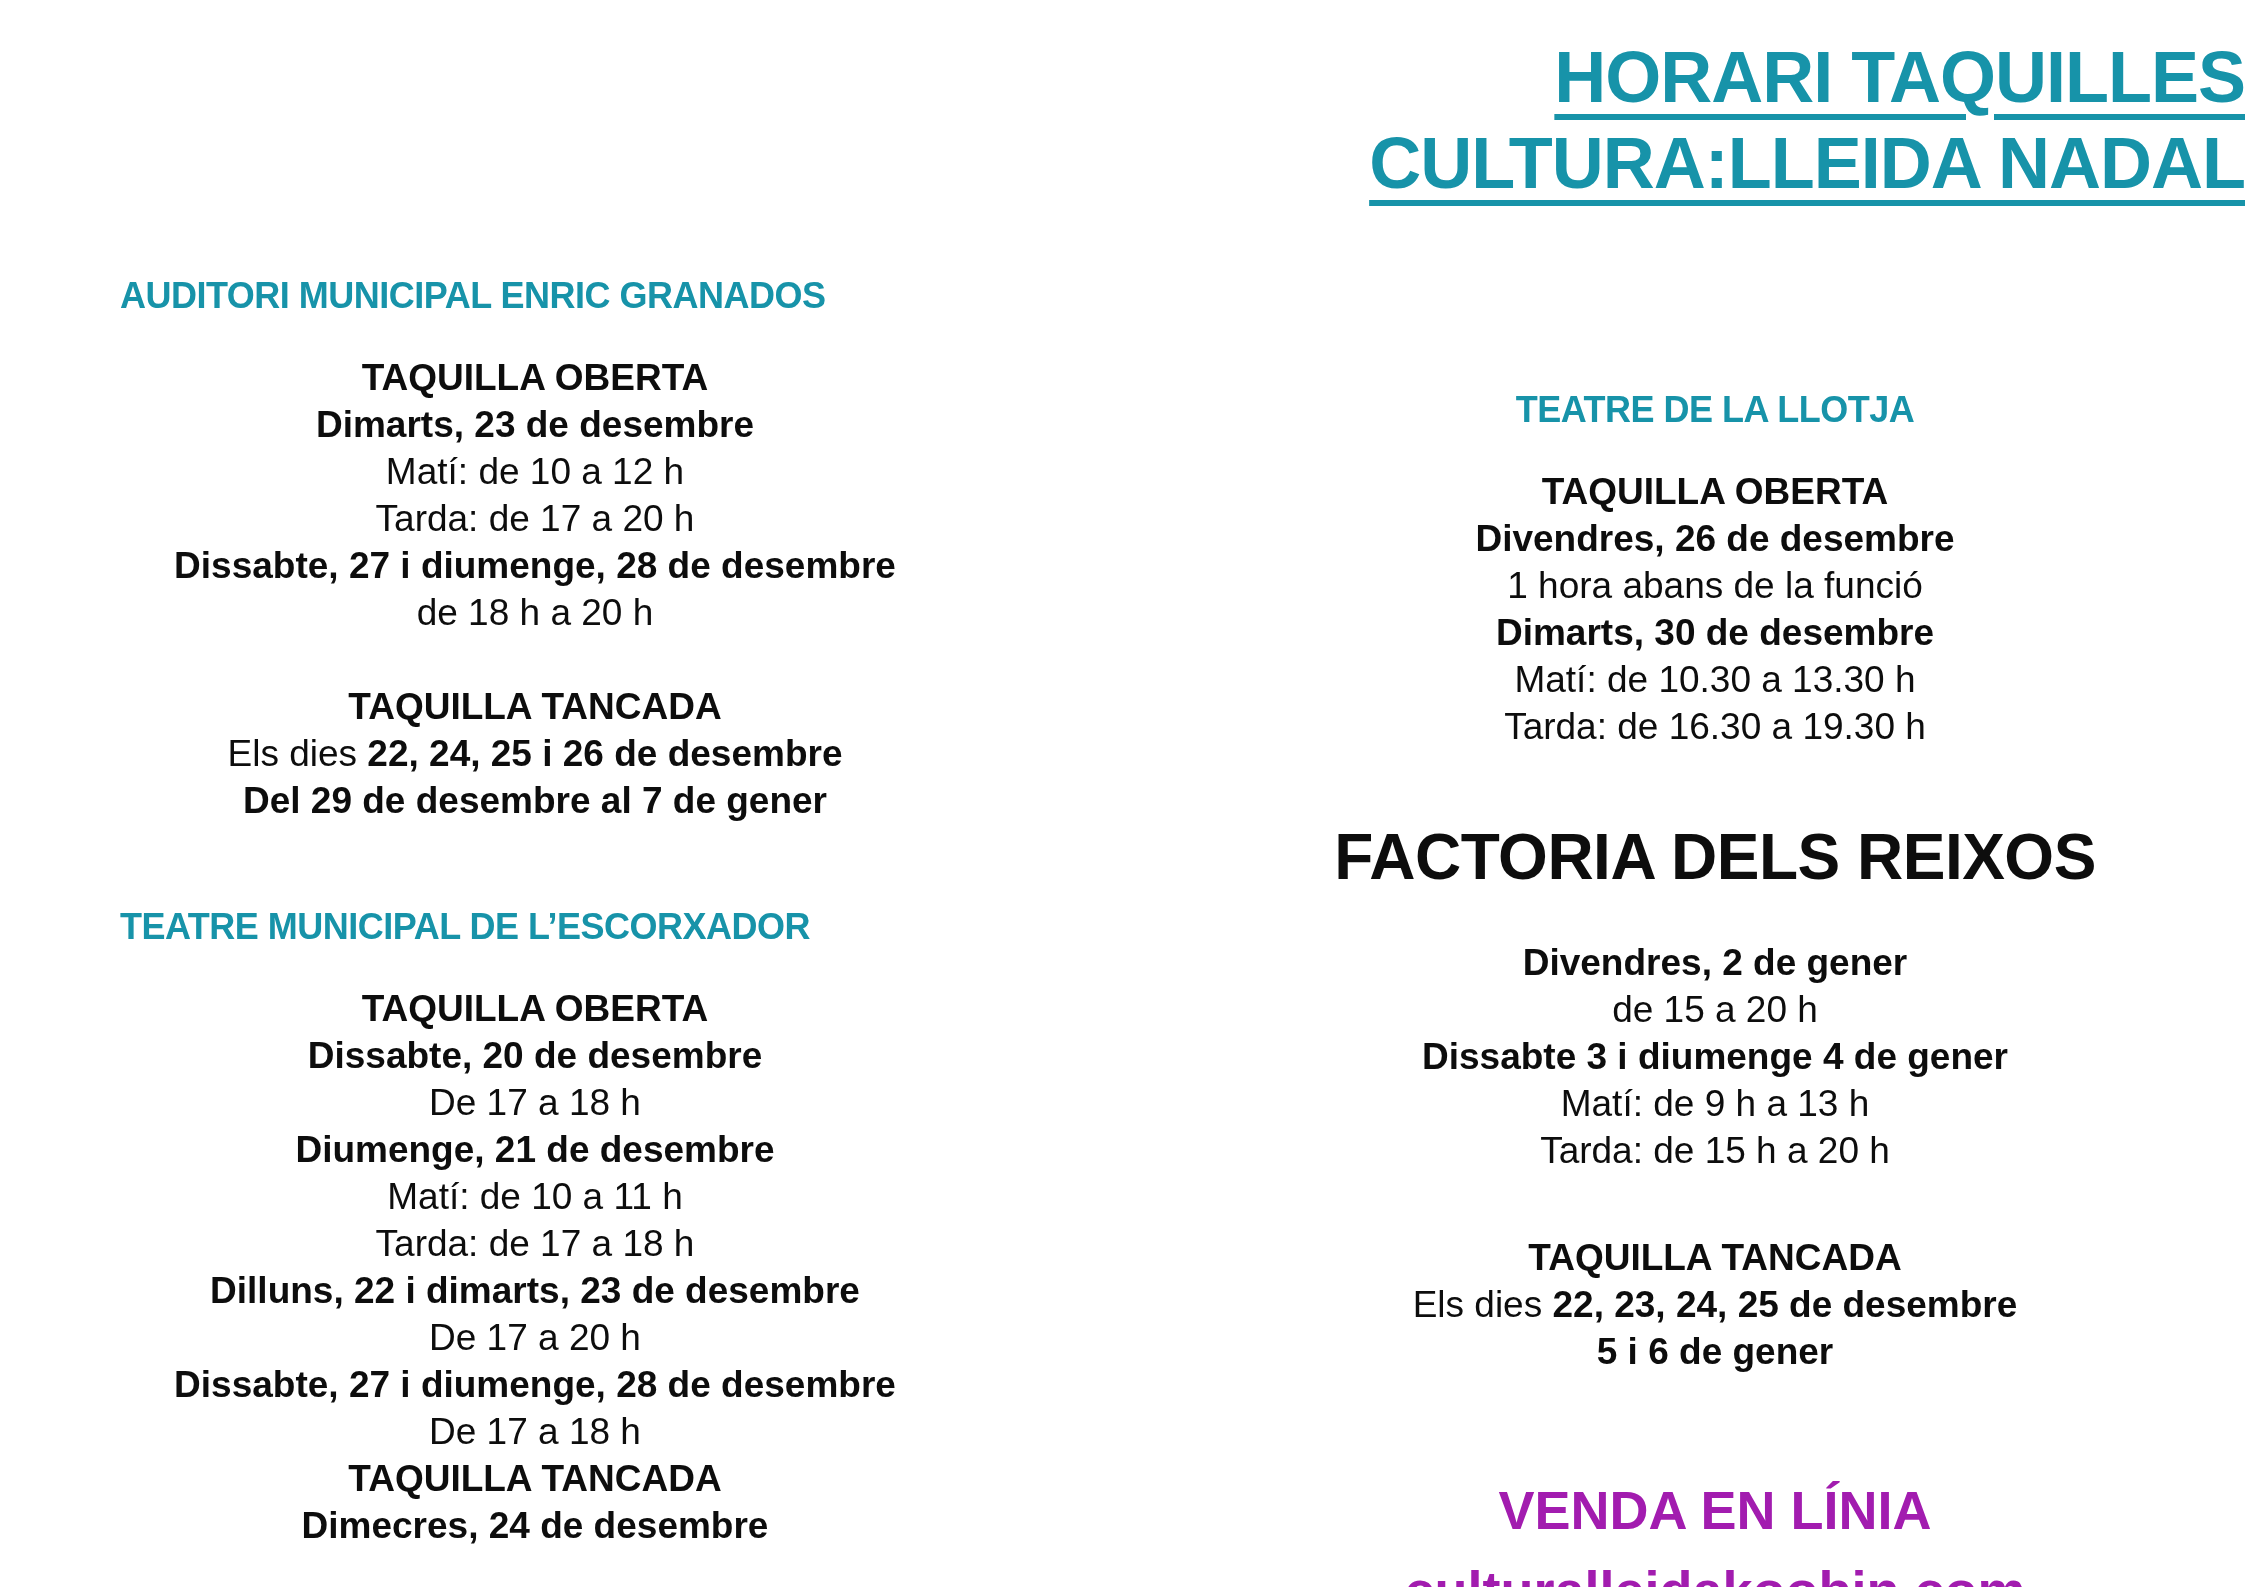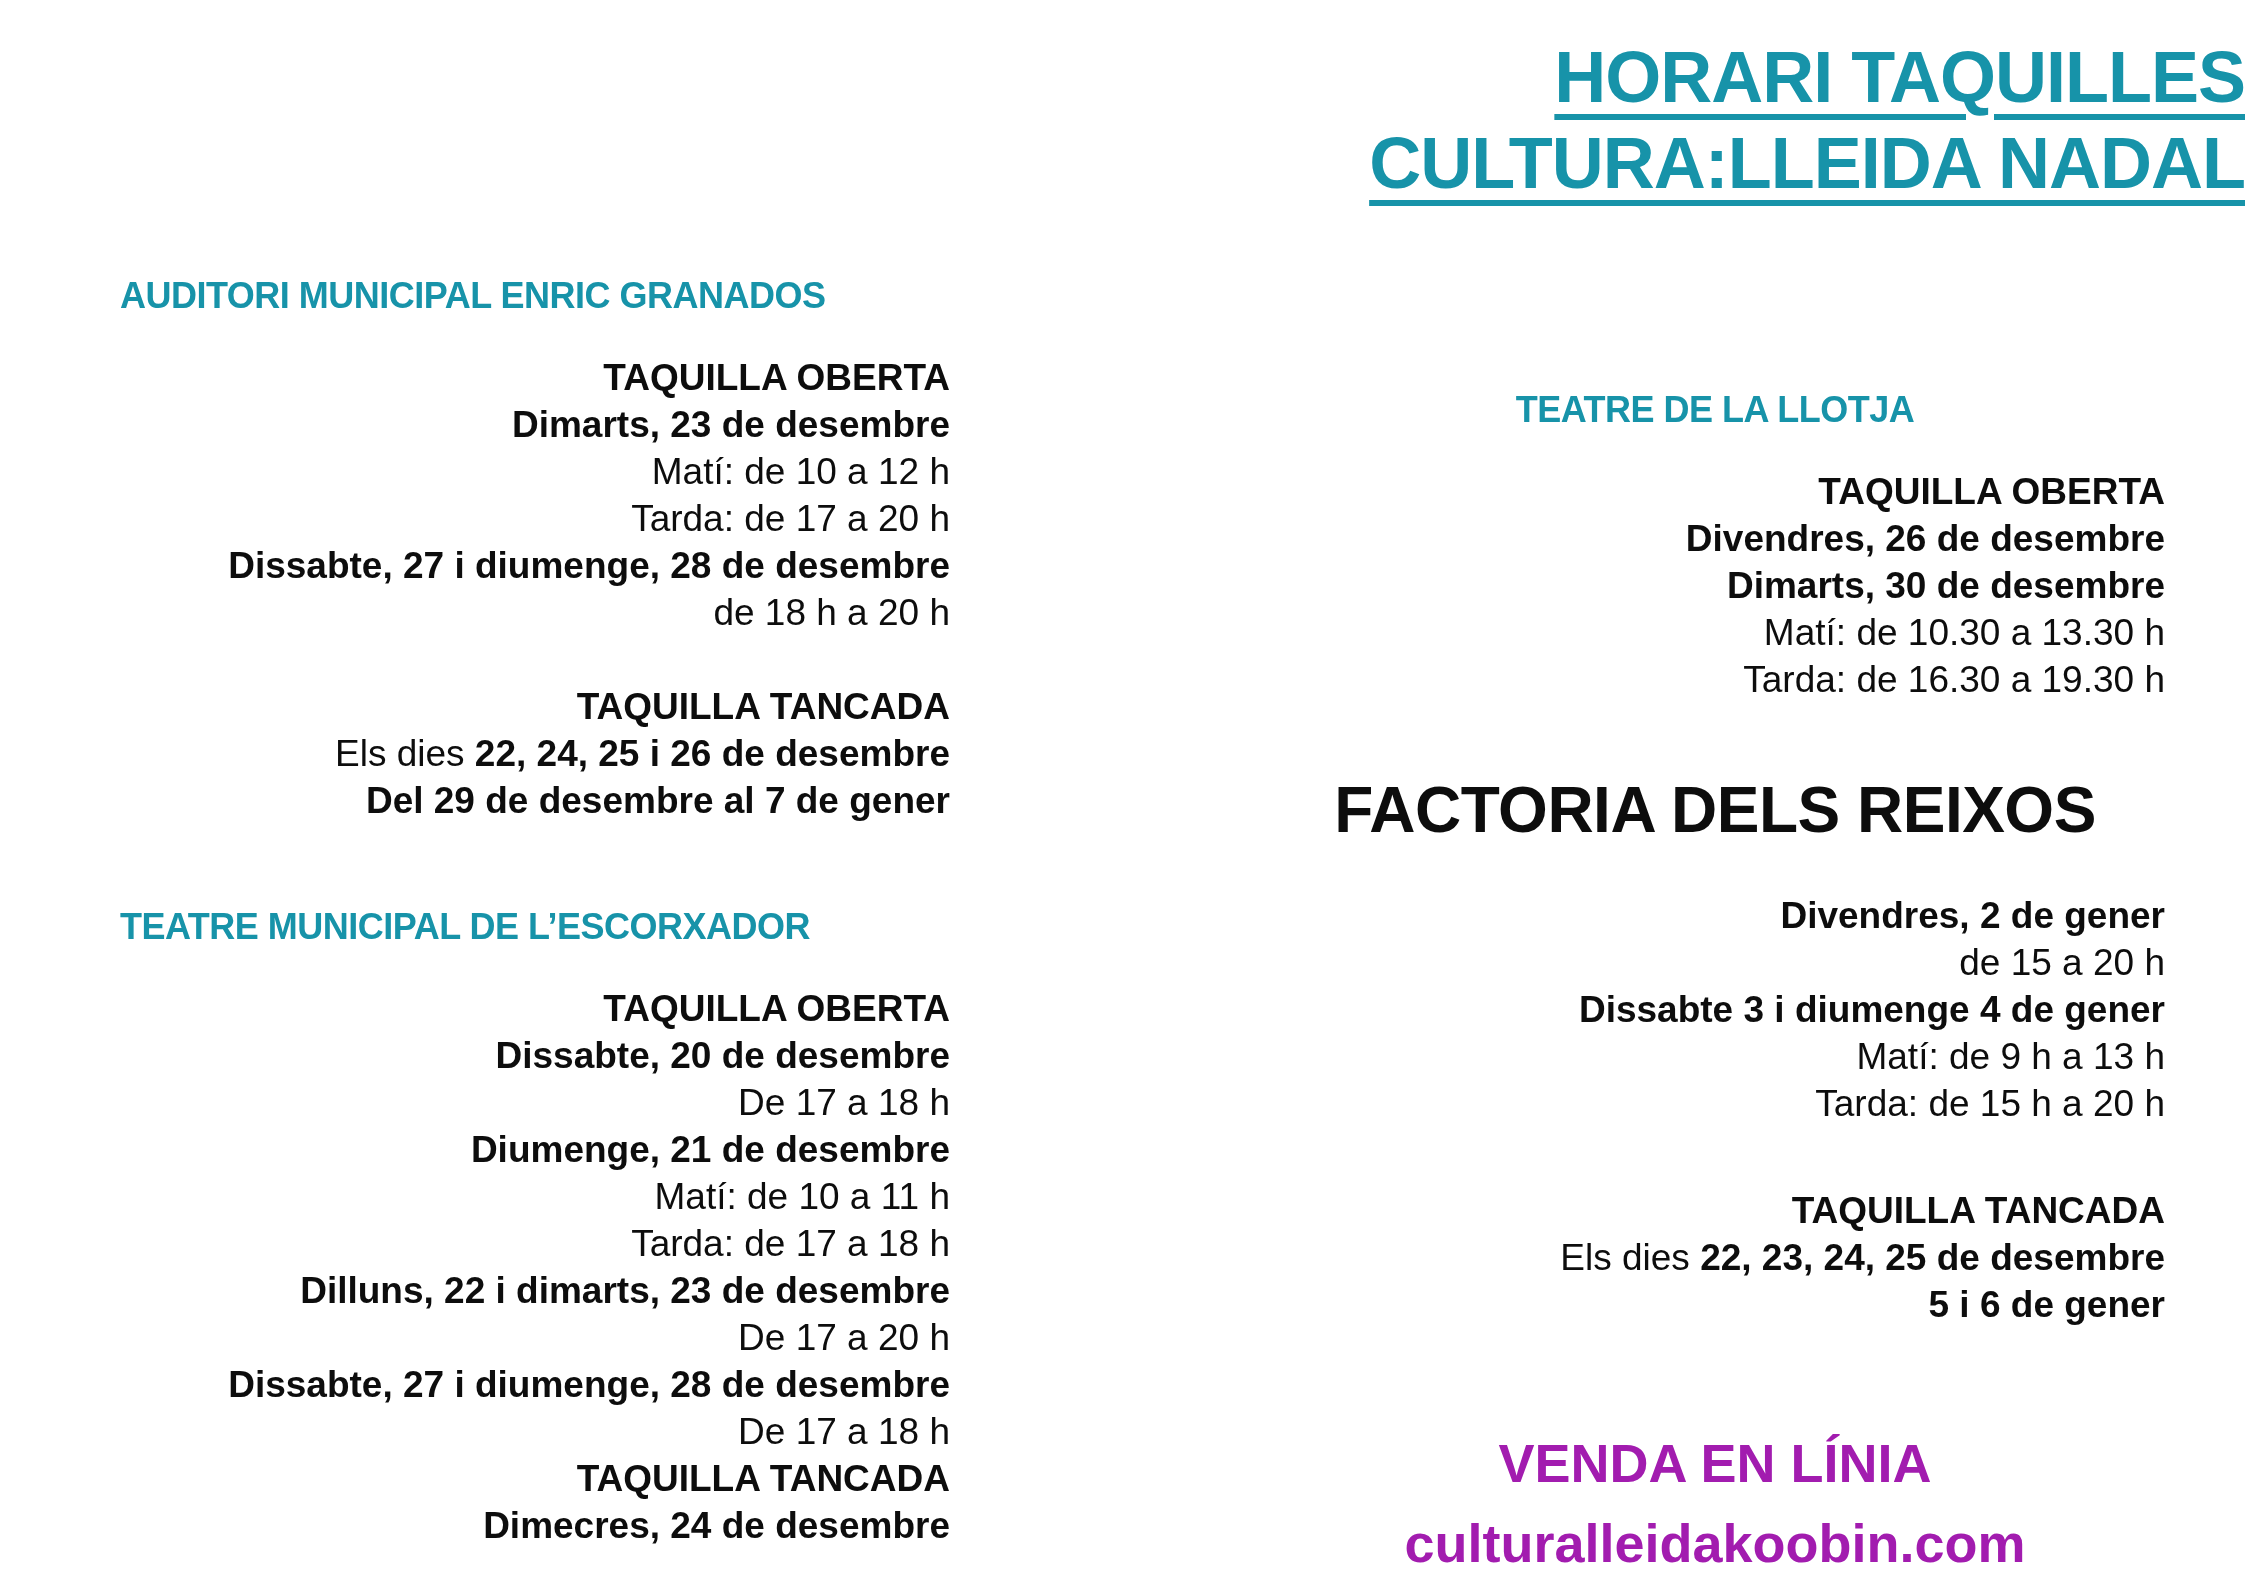--- a/index.html
+++ b/index.html
@@ -41,21 +41,21 @@
   }
   .venue-heading.dark{color:#0d0d0d;font-size:64px;line-height:58px;}
 
   .sched{
     width:830px;text-align:center;
     font-size:37px;line-height:47px;
     margin-top:14px;
   }
   .col-right .sched{width:900px;margin-top:30px;}
 
-  .line{white-space:nowrap;text-align:right;}
+  .line{white-space:nowrap;}
   .b{font-weight:bold;}
   .r{font-weight:normal;}
   .label{font-weight:bold;}
 
   .gap-block{margin-top:47px;}
   .mt-esc{margin-top:75px;}      
   .mt-fact{margin-top:78px;}     
   .sched.tight{margin-top:4px;}
   .mt-tanc{margin-top:60px;}     
 
@@ -116,20 +116,21 @@
 
 </section>
 
 <section class="col-right">
 
   <h2 class="venue-heading">TEATRE DE LA LLOTJA</h2>
 
   <div class="sched">
     <div class="line label">TAQUILLA OBERTA</div>
     <div class="line b">Divendres, 26 de desembre</div>
+    <div class="line r">1 hora abans de la funció</div>
     <div class="line b">Dimarts, 30 de desembre</div>
     <div class="line r">Matí: de 10.30 a 13.30 h</div>
     <div class="line r">Tarda: de 16.30 a 19.30 h</div>
   </div>
 
   <h2 class="venue-heading dark mt-fact">FACTORIA DELS REIXOS</h2>
 
   <div class="sched tight">
     <div class="line b">Divendres, 2 de gener</div>
     <div class="line r">de 15 a 20 h</div>

